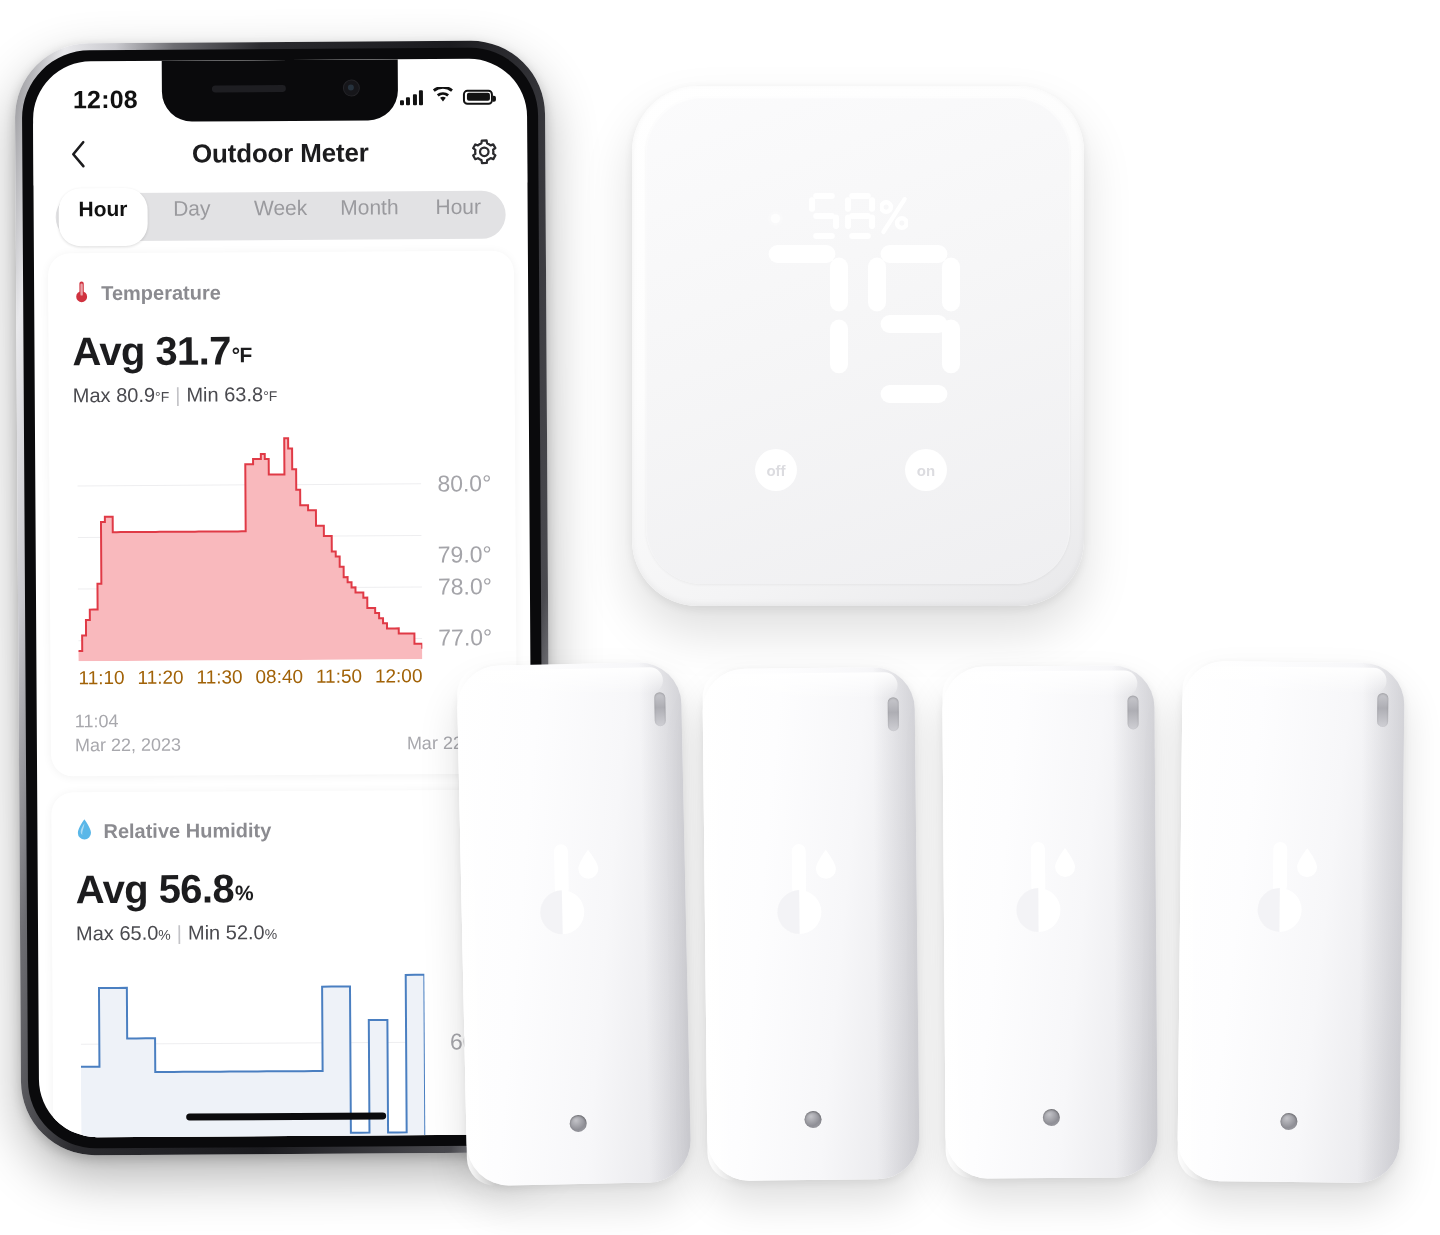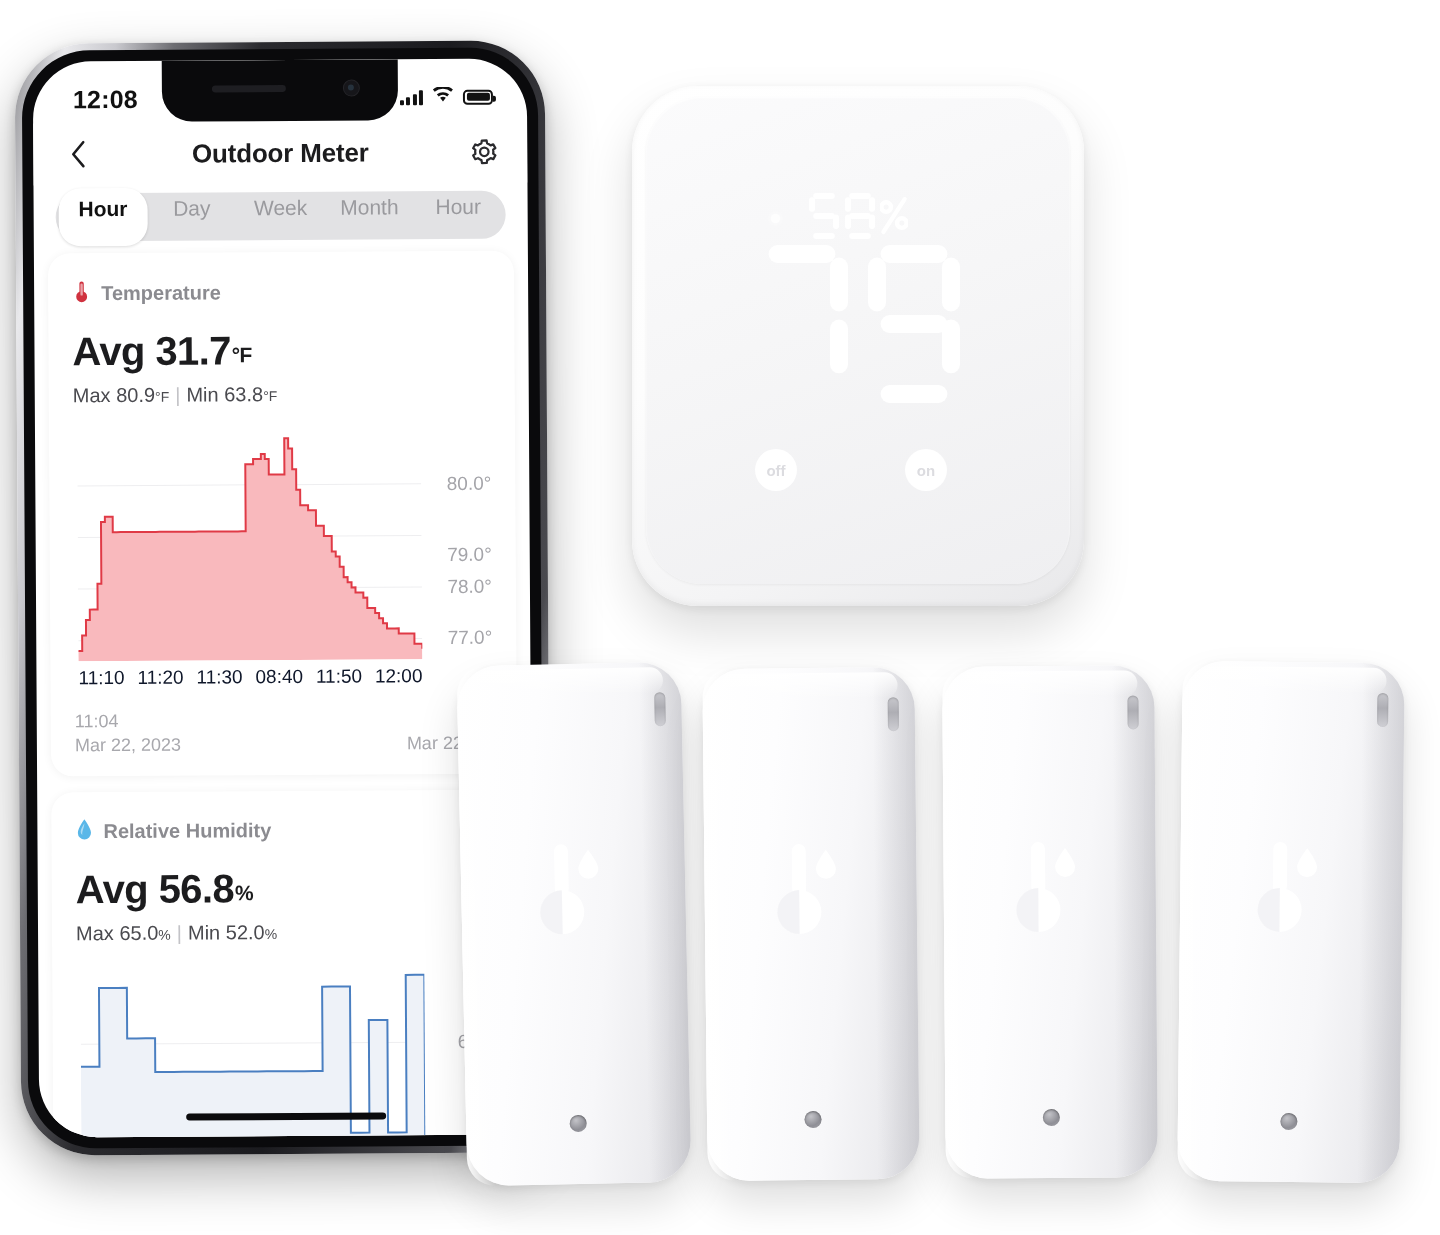--- a/index.html
+++ b/index.html
@@ -120,27 +120,27 @@
   .avg { font-size: 40px; font-weight:800; color:#1c1c1e; letter-spacing:-.6px; }
   .avg .unit { font-size: 21px; font-weight:700; vertical-align: 2px; margin-left:1px;}
   .minmax { font-size: 20px; color:#4a4a4f; margin-top: 10px; font-weight:400;}
   .minmax .u { font-size: 14px; }
   .minmax .sep { color:#c3c3c7; margin: 0 6px; }
 
   .chartbox { position:relative; margin-top: 22px; height: 232px; }
   .chartbox.hum { height: 180px; margin-top: 26px;}
   .ylabels { position:absolute; right: 0; top:0; height: 100%; width: 64px; }
   .ylabels span {
-    position:absolute; right:0; font-size:19px; color:#a4a4a9; transform:translateY(-50%);
+    position:absolute; right:0; font-size:23px; color:#a4a4a9; transform:translateY(-50%);
     white-space:nowrap;
   }
   .plot { position:absolute; left:4px; right:70px; top:0; bottom: 0; }
   .plot svg { display:block; width:100%; height:100%; }
   .xlabels { display:flex; justify-content:space-between; padding: 6px 70px 0 4px; }
-  .xlabels span { font-size:19px; color:#0f172a; }
+  .xlabels span { font-size:19px; color:#a16207; }
 
   .range { display:flex; justify-content:space-between; margin-top: 20px; }
   .range div { font-size:18px; color:#a8a8ad; line-height:1.35; }
   .range .right { text-align:right; }
 
   .homebar {
     position:absolute; bottom: 16px; left:50%; transform: translateX(-50%);
     width: 200px; height: 7px; border-radius: 4px; background:#0b0b0d; z-index:7;
   }
 

